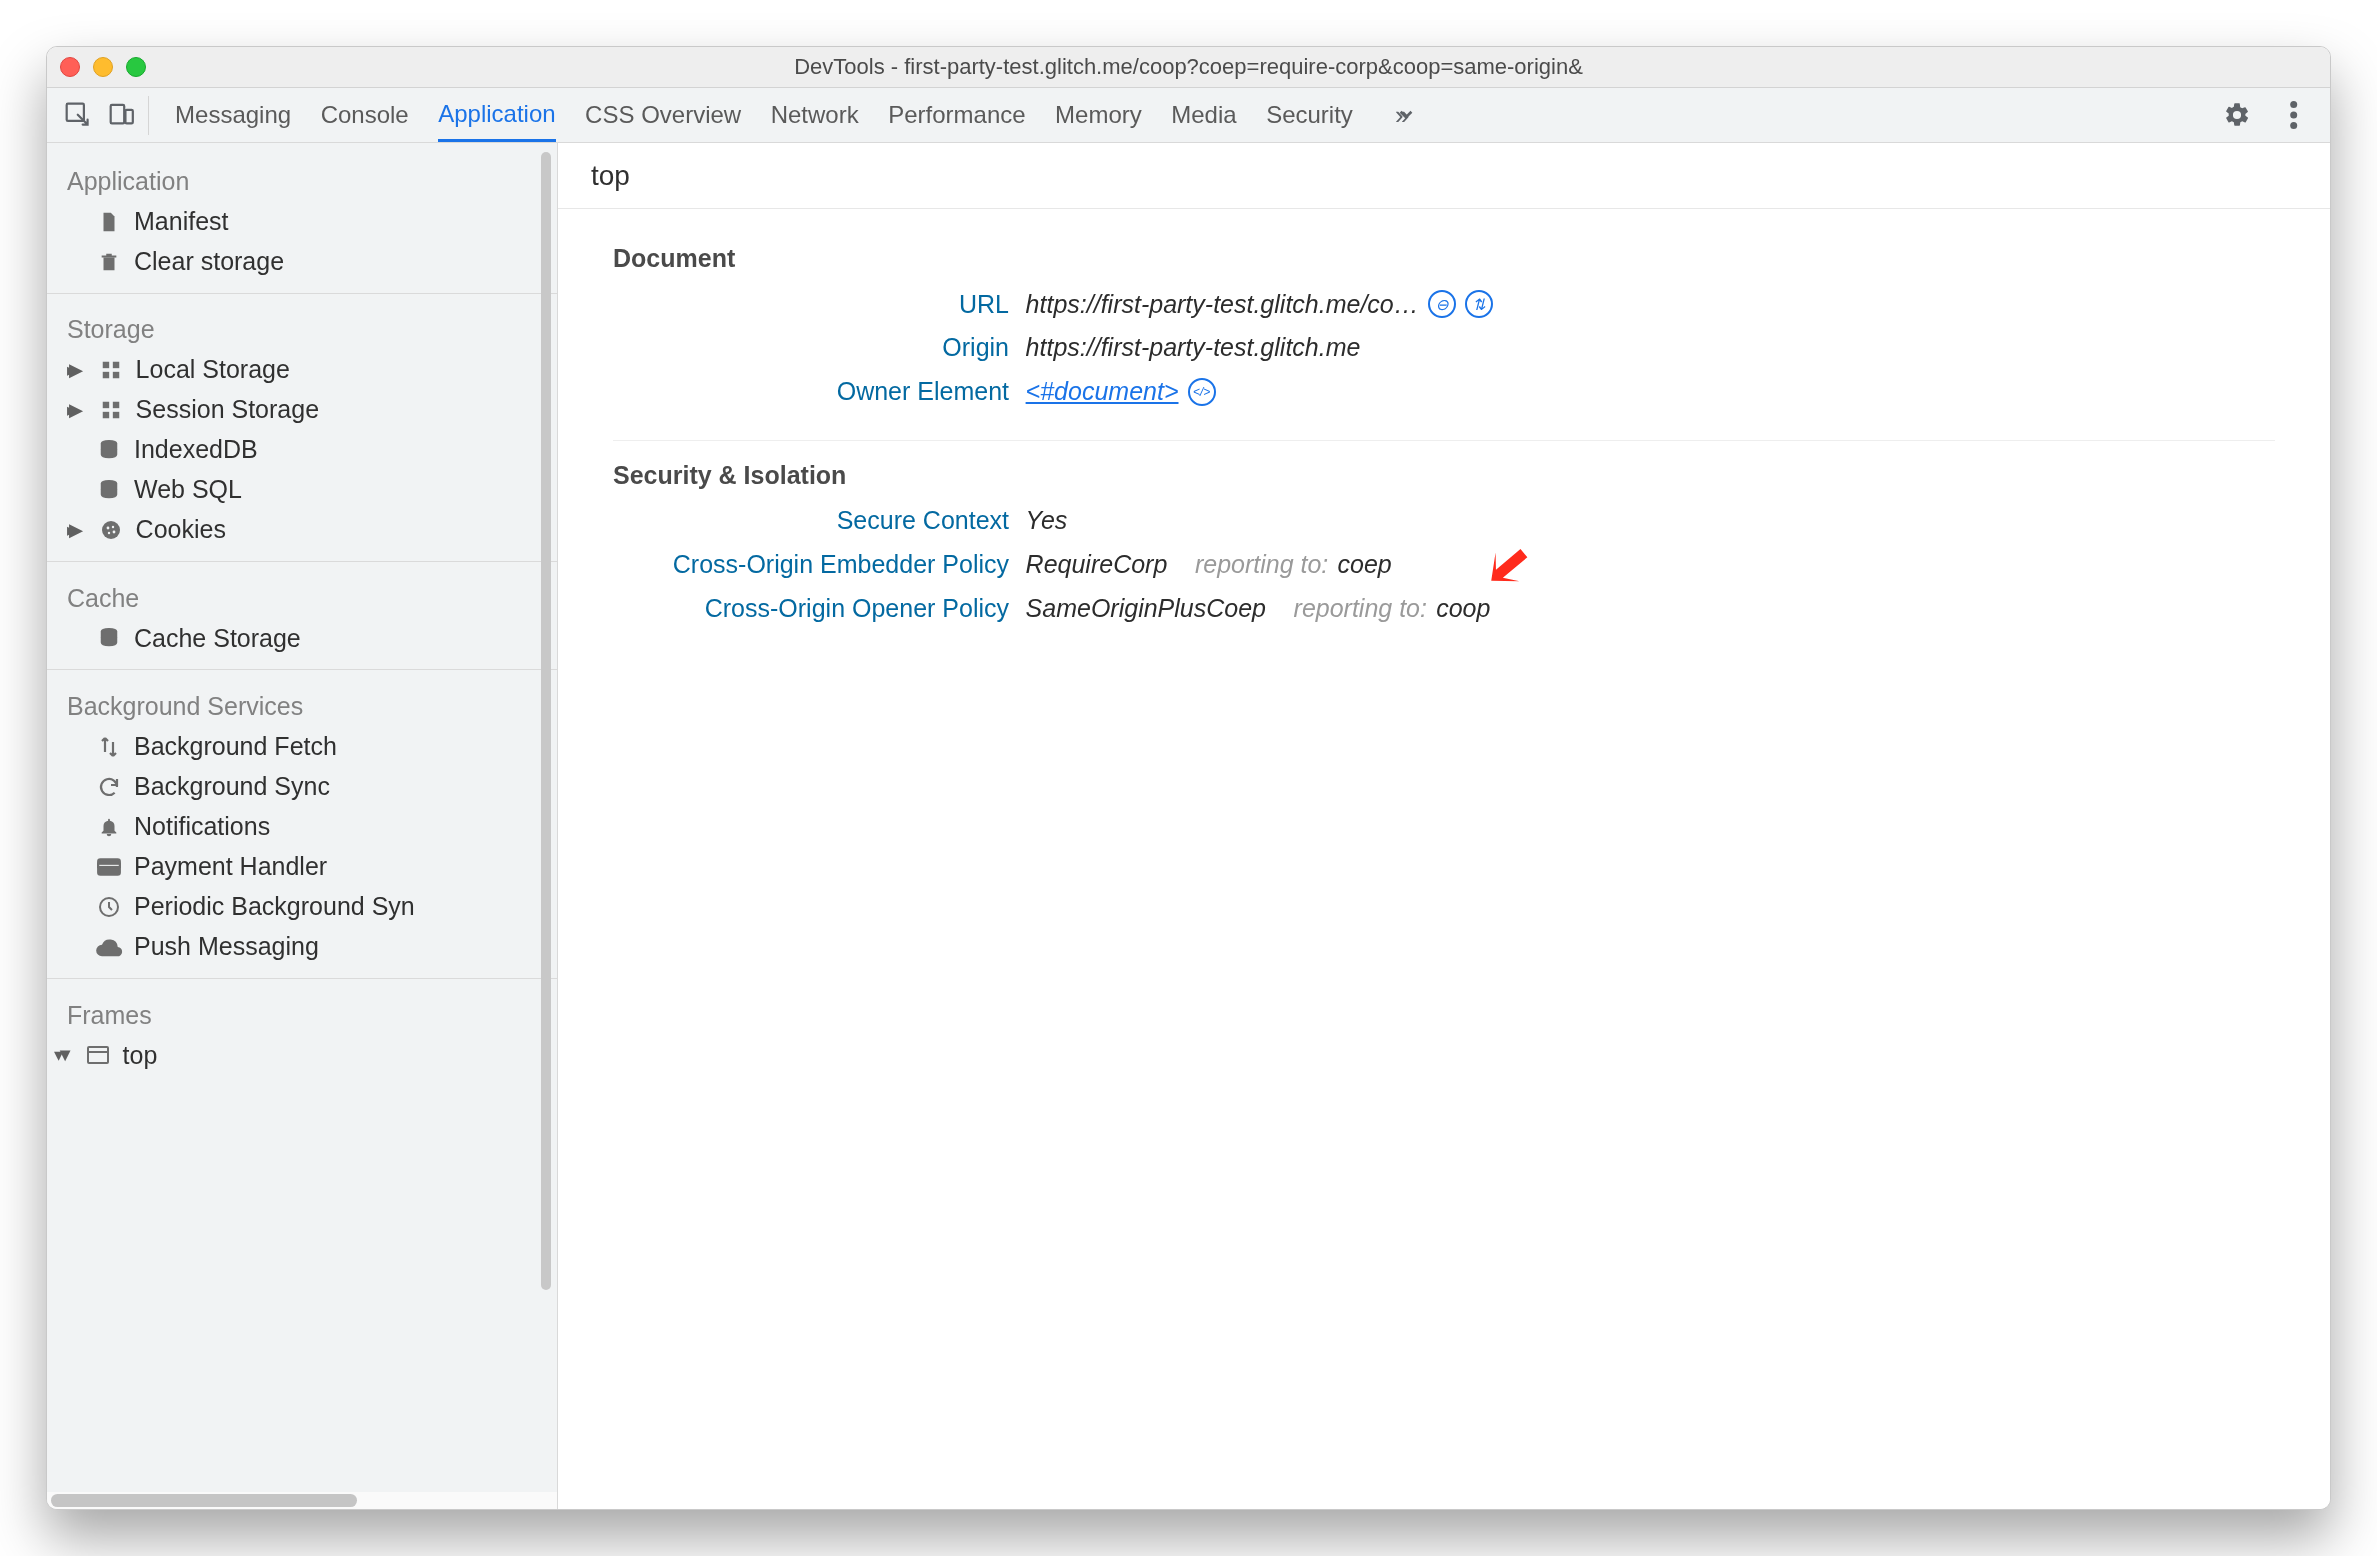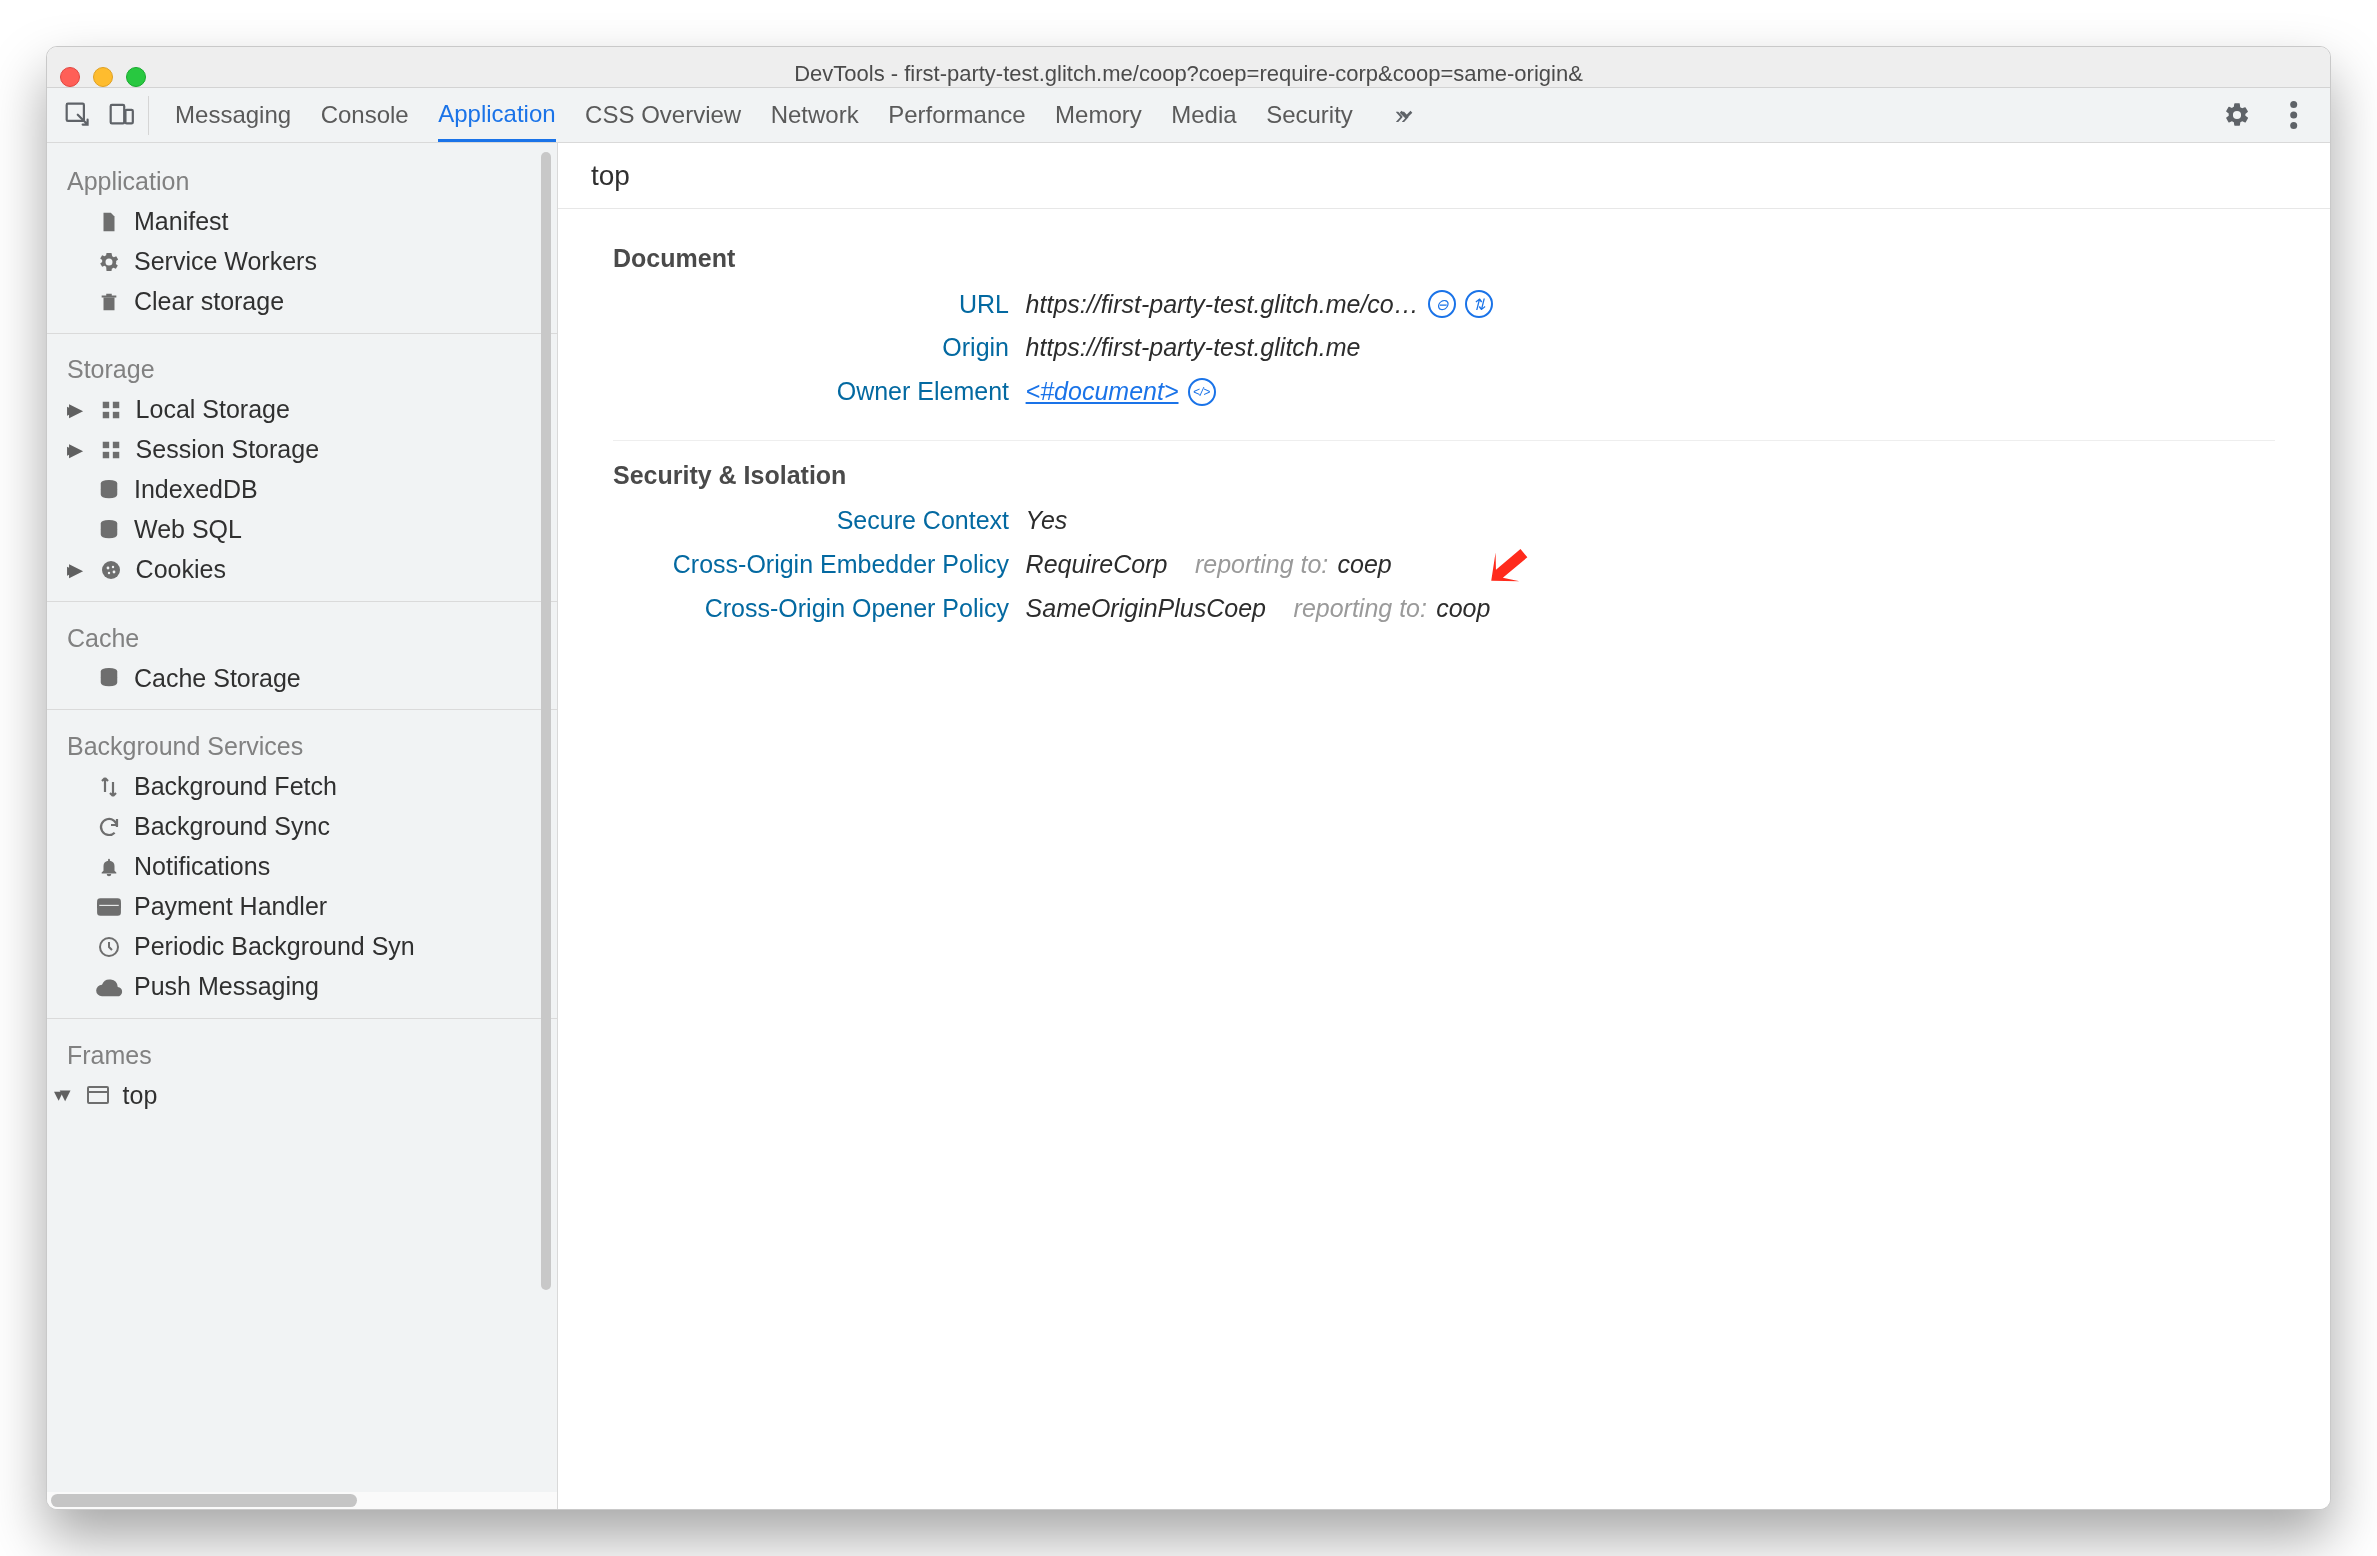--- a/index.html
+++ b/index.html
@@ -24,21 +24,21 @@
     overflow: hidden;
     display: flex;
     flex-direction: column;
     background: #fff;
   }
   .titlebar {
     height: 41px;
     background: #eeeeee;
     border-bottom: 0.9px solid #d3d3d3;
     display: flex;
-    align-items: flex-end;
+    align-items: center;
     padding: 0 13px;
     position: relative;
   }
   .traffic { display: flex; gap: 13px; }
   .dot { width: 20px; height: 20px; border-radius: 50%; }
   .dot.red { background: #ff5f57; border:0.9px solid #e04640;}
   .dot.yellow { background: #febc2e; border:0.9px solid #dfa023;}
   .dot.green { background: #28c840; border:0.9px solid #17a92d;}
   .titlebar-title {
     position: absolute; left:0; right:0; text-align:center;
@@ -186,28 +186,20 @@
               <span class="ic">
                 <svg width="22" height="26" viewBox="0 0 24 24" fill="#6e6e6e">
                   <path d="M6 2h8l4 4v16H6z"></path>
                   <path d="M14 2v4h4" fill="#fff" opacity="0"></path>
                 </svg>
               </span>
               <span>Manifest</span>
             </div>
             <div class="sb-item">
               <span class="ic">
-                <svg width="24" height="24" viewBox="0 0 24 24" fill="#6e6e6e">
-                  <path d="M19.14 12.94a7 7 0 0 0 0-1.88l2-1.56-1.92-3.32-2.39.96a7 7 0 0 0-1.62-.94L14.5 3h-5l-.36 2.2c-.58.24-1.12.55-1.62.94l-2.39-.96L3.2 8.5l2 1.56a7 7 0 0 0 0 1.88l-2 1.56 1.93 3.32 2.39-.96c.5.39 1.04.7 1.62.94L9.5 21h5l.36-2.2c.58-.24 1.12-.55 1.62-.94l2.39.96 1.93-3.32-2-1.56zM12 15.5A3.5 3.5 0 1 1 12 8.5a3.5 3.5 0 0 1 0 7z"></path>
-                </svg>
-              </span>
-              <span>Service Workers</span>
-            </div>
-            <div class="sb-item">
-              <span class="ic">
                 <svg width="22" height="24" viewBox="0 0 24 24" fill="#6e6e6e">
                   <path d="M6 7h12v14H6z"></path>
                   <path d="M4 5h16v2H4zM9 3h6v2H9z"></path>
                 </svg>
               </span>
               <span>Clear storage</span>
             </div>
             <div class="sb-divider"></div>
             <div class="sb-group-title">Storage</div>
             <div class="sb-item toggle">

